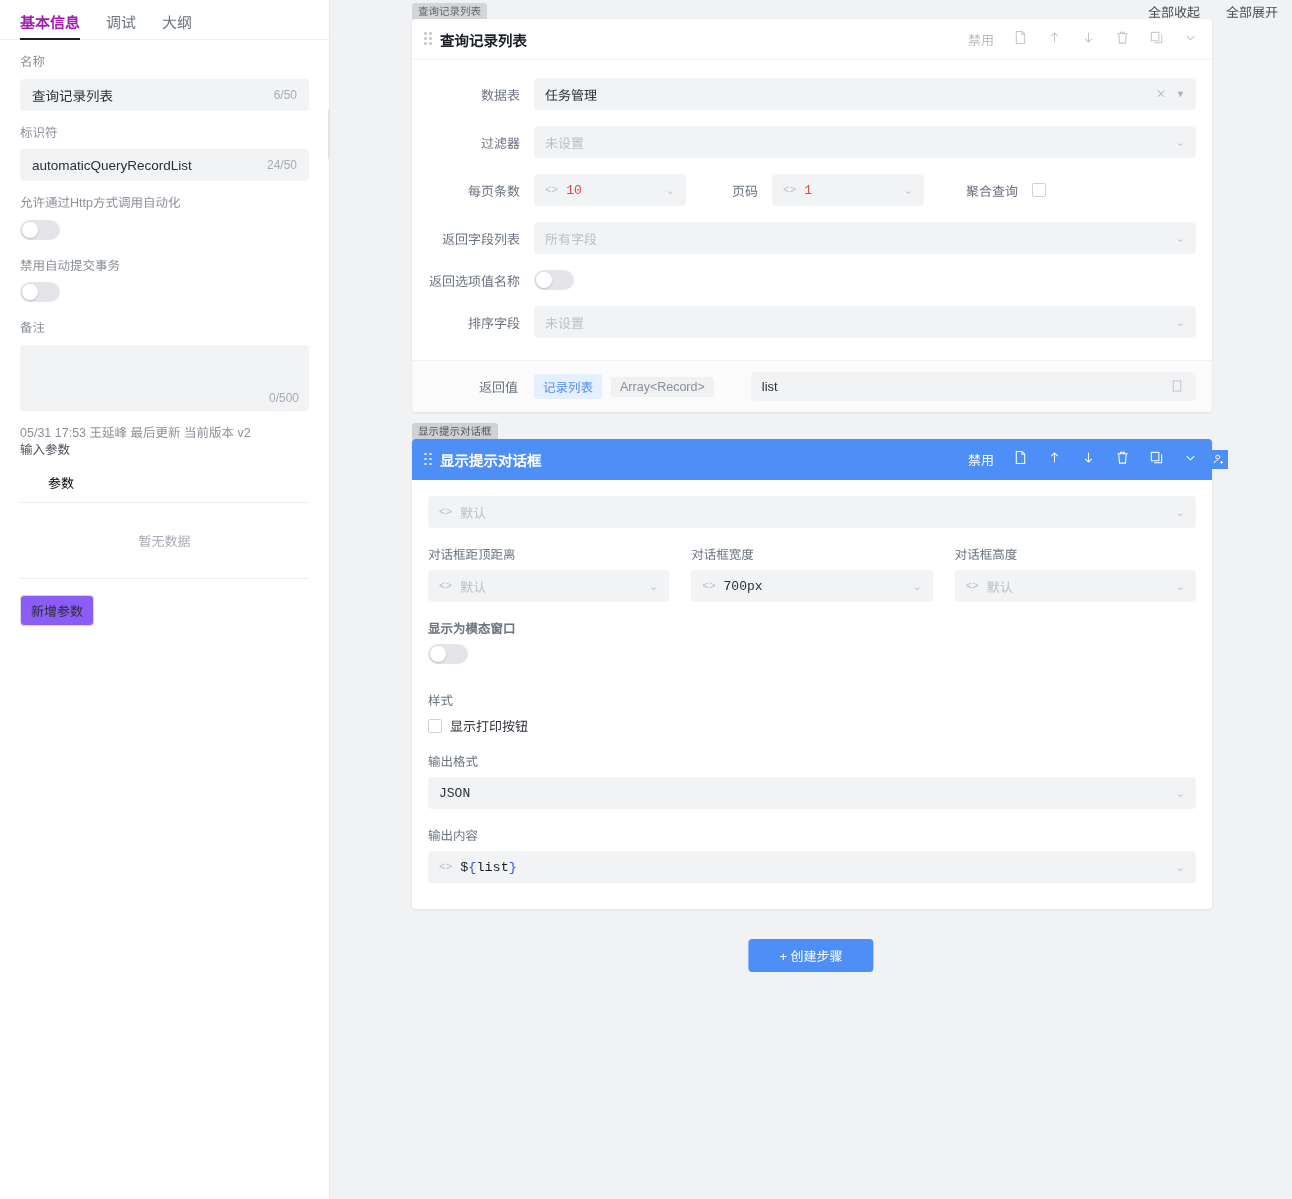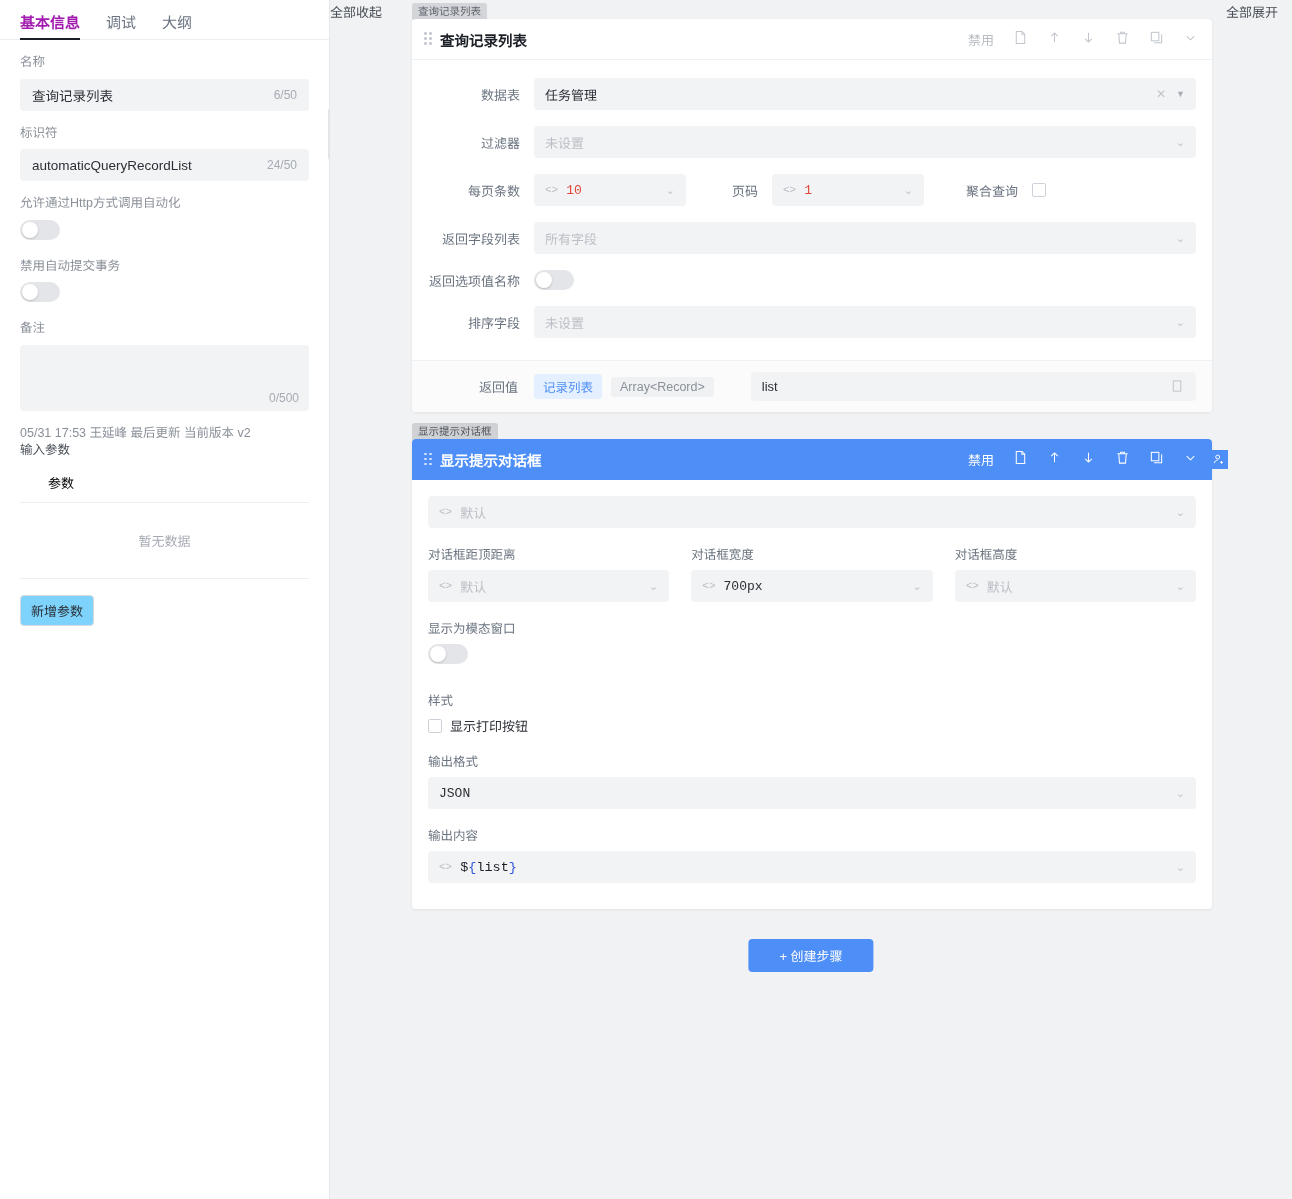--- a/index.html
+++ b/index.html
@@ -75,21 +75,21 @@
     border-bottom: 1px solid #eceef0;
   }
   .param-empty {
     text-align: center; font-size: 13px; color: #a6abb3;
     padding: 28px 0; border-bottom: 1px solid #eceef0;
   }
   .btn-outline {
     margin-top: 16px; display: inline-block;
     border: 1px solid #d6d9de; border-radius: 4px;
     padding: 5px 10px; font-size: 13px; color: #2b2f36;
-    background: #7dd3fc; cursor: pointer;
+    background: #8b5cf6; cursor: pointer;
   }
   .collapse-handle {
     position: absolute; right: -9px; top: 108px;
     width: 10px; height: 52px; background: #e4e5e7;
     border-radius: 3px; cursor: pointer;
     display: flex; align-items: center; justify-content: center;
   }
   .collapse-handle .tri {
     width: 0; height: 0;
     border-top: 4px solid transparent;
@@ -97,21 +97,21 @@
     border-right: 5px solid #ffffff;
   }
 
   
   .canvas {
     flex: 1; height: 1199px; position: relative;
     background: #f1f2f3; overflow: hidden;
   }
   .canvas-top {
     height: 22px; display: flex; align-items: center;
-    justify-content: space-between; gap: 26px;
+    justify-content: flex-end; gap: 26px;
     padding-right: 14px; font-size: 13px; color: #4a5058;
   }
   .canvas-top span { cursor: pointer; }
 
   .node-tag {
     position: absolute; top: 3px; left: 82px;
     background: #d3d5d8; color: #60656d;
     font-size: 10.5px; border-radius: 3px;
     padding: 2px 6px; line-height: 1.3;
   }
@@ -512,21 +512,21 @@
         <div class="fgroup">
           <span class="lab">对话框高度</span>
           <span class="ctl ph">
             <span class="code-mark">&lt;&gt;</span>
             <span>默认</span>
             <span class="chev">⌄</span>
           </span>
         </div>
       </div>
 
-      <div class="fgroup" style="margin-bottom:22px;">
+      <div class="fgroup" style="margin-bottom:22px;font-weight:bold;">
         <span class="lab">显示为模态窗口</span>
         <span class="toggle"></span>
       </div>
 
       <div class="fgroup">
         <span class="lab">样式</span>
         <span class="cb-line">
           <span class="checkbox"></span>
           <span class="cbl">显示打印按钮</span>
         </span>

